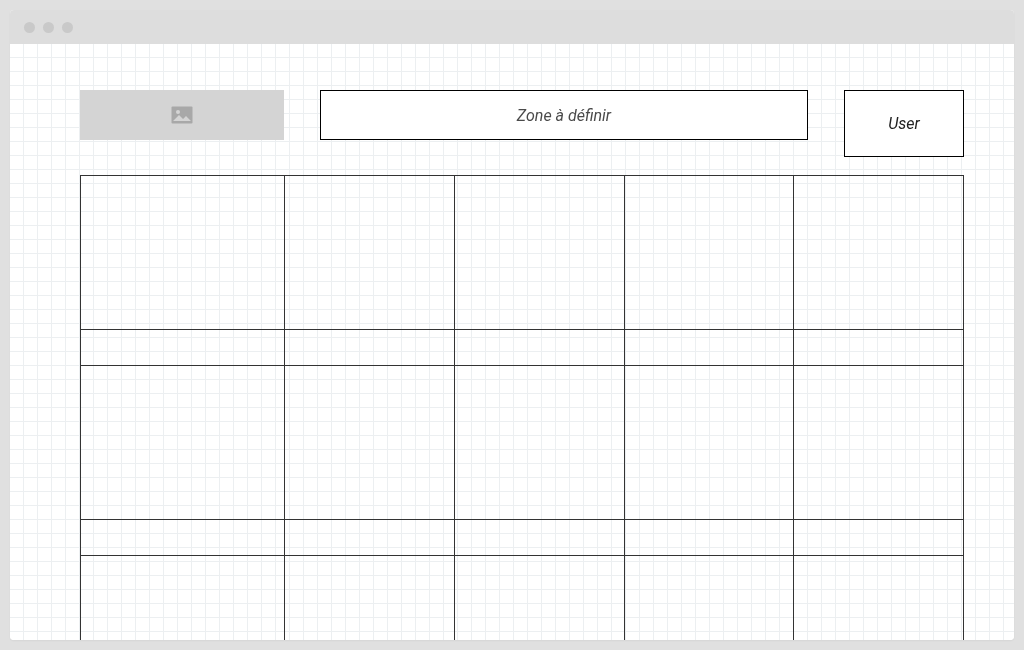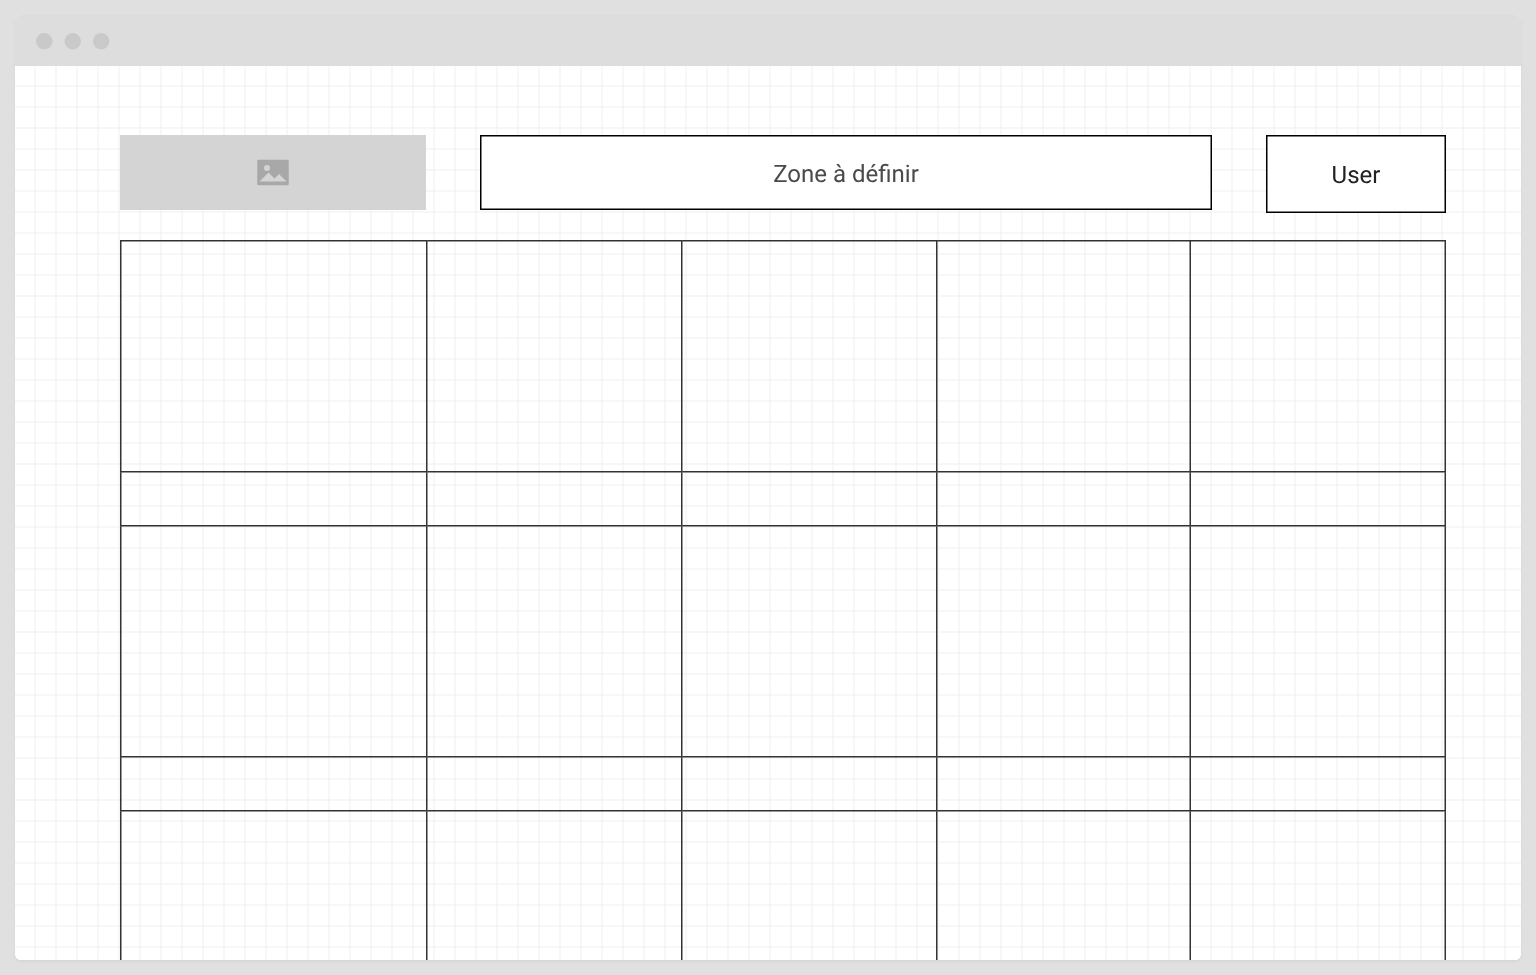--- a/index.html
+++ b/index.html
@@ -37,20 +37,21 @@
     .canvas-area {
       flex: 1;
       background-color: #fff;
       background-image:
         linear-gradient(#eceff1 1px, transparent 1px),
         linear-gradient(90deg, #eceff1 1px, transparent 1px);
       background-size: 14px 14px;
       background-position: -1px -1px;
       padding: 46px 50px 0 70px;
       overflow: hidden;
+      font-style: italic;
     }
     .header-row {
       display: flex;
       gap: 36px;
       align-items: stretch;
       margin-bottom: 18px;
     }
     .logo-box {
       width: 204px;
       height: 50px;
@@ -73,21 +74,21 @@
     }
     .user-box {
       width: 120px;
       border: 1px solid #000;
       background: #fff;
       display: flex;
       align-items: center;
       justify-content: center;
       font-size: 16px;
       color: #222;
-      height: 52px;
+      height: 67px;
     }
     .grid-table {
       border-collapse: collapse;
       width: 100%;
       table-layout: fixed;
     }
     .grid-table col:first-child { width: 204px; }
     .grid-table td {
       border: 1px solid #333;
       background: transparent;

